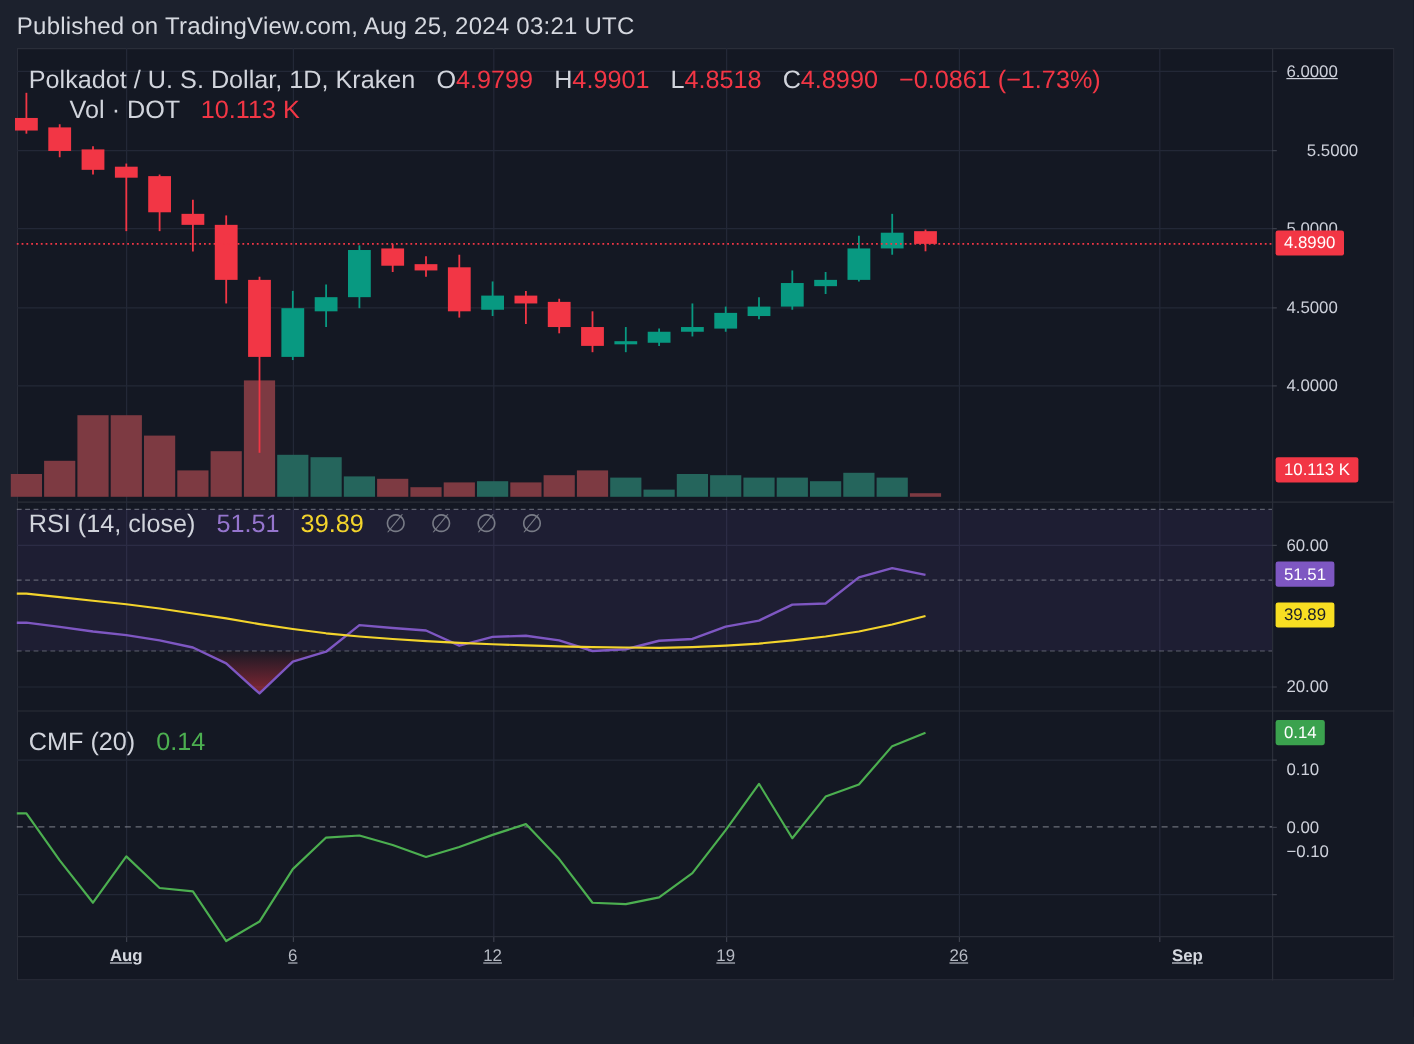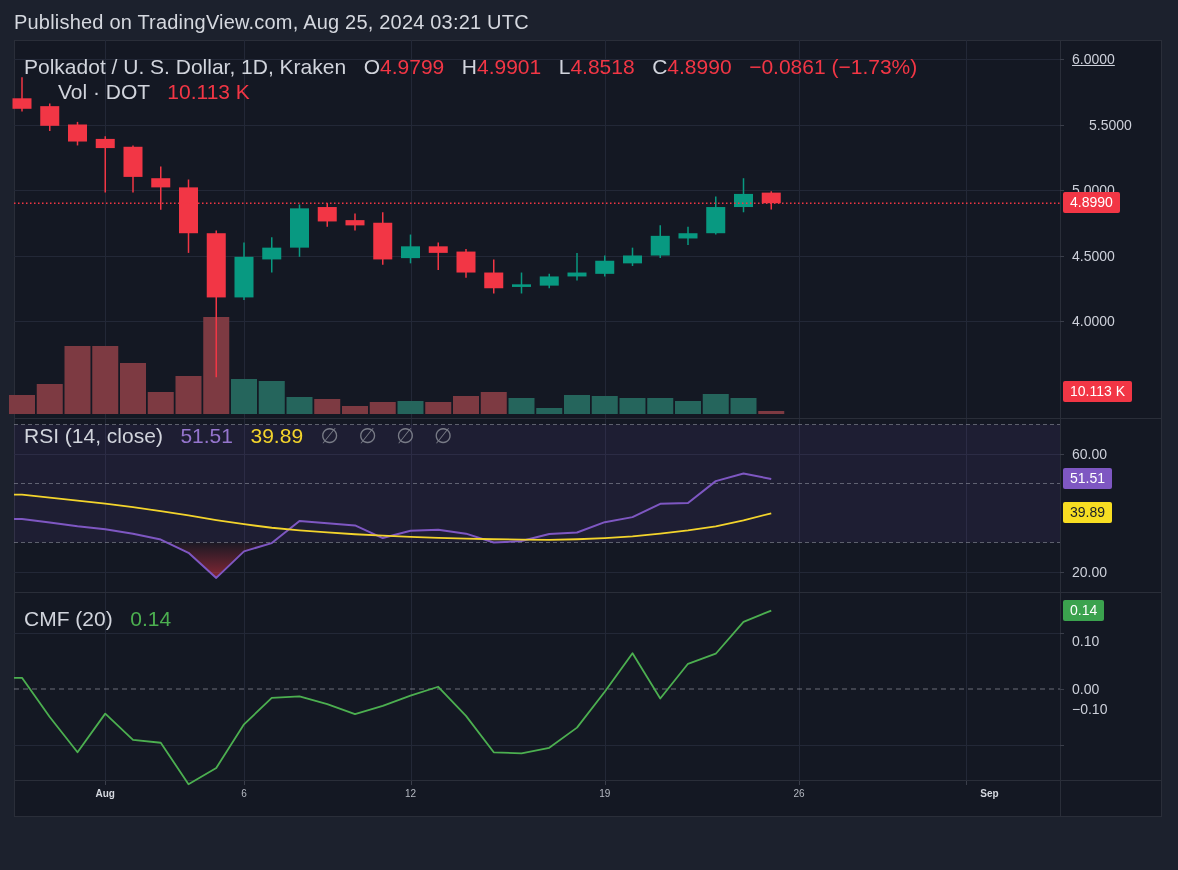--- a/index.html
+++ b/index.html
@@ -16,21 +16,21 @@
   .legend{position:absolute;font-size:21px;white-space:nowrap;z-index:5;}
   .lg-t{color:#D1D4DC;}
   .lg-red{color:#F23645;}
   .lg-purple{color:#9575CD;}
   .lg-yellow{color:#F3D42C;}
   .lg-green{color:#4CAF50;}
   .lg-empty{color:#787B86;letter-spacing:1px;}
   .axlab{position:absolute;left:1072px;font-size:14px;color:#CDD0DA;z-index:3;line-height:18px;}
   .badge{position:absolute;left:1063px;height:21px;line-height:21px;padding:0 7px;
     border-radius:2px;font-size:14px;z-index:6;}
-  .tlab{position:absolute;top:788px;transform:translateX(-50%);font-size:10px;color:#B6BAC3;z-index:3;}
+  .tlab{position:absolute;top:788px;transform:translateX(-50%);font-size:14px;color:#B6BAC3;z-index:3;text-decoration:underline;}
   .tlab.month{font-weight:700;color:#D5D8DF;}
   #footer{position:absolute;left:0;top:818px;width:1178px;height:52px;}
 </style>
 </head>
 <body>
 
 <div class="hdr">Published on TradingView.com, Aug 25, 2024 03:21 UTC</div>
 
 <div id="frame"></div>
 <div style="position:absolute;left:14px;top:40px;width:1148px;height:777px;z-index:1;"></div>

